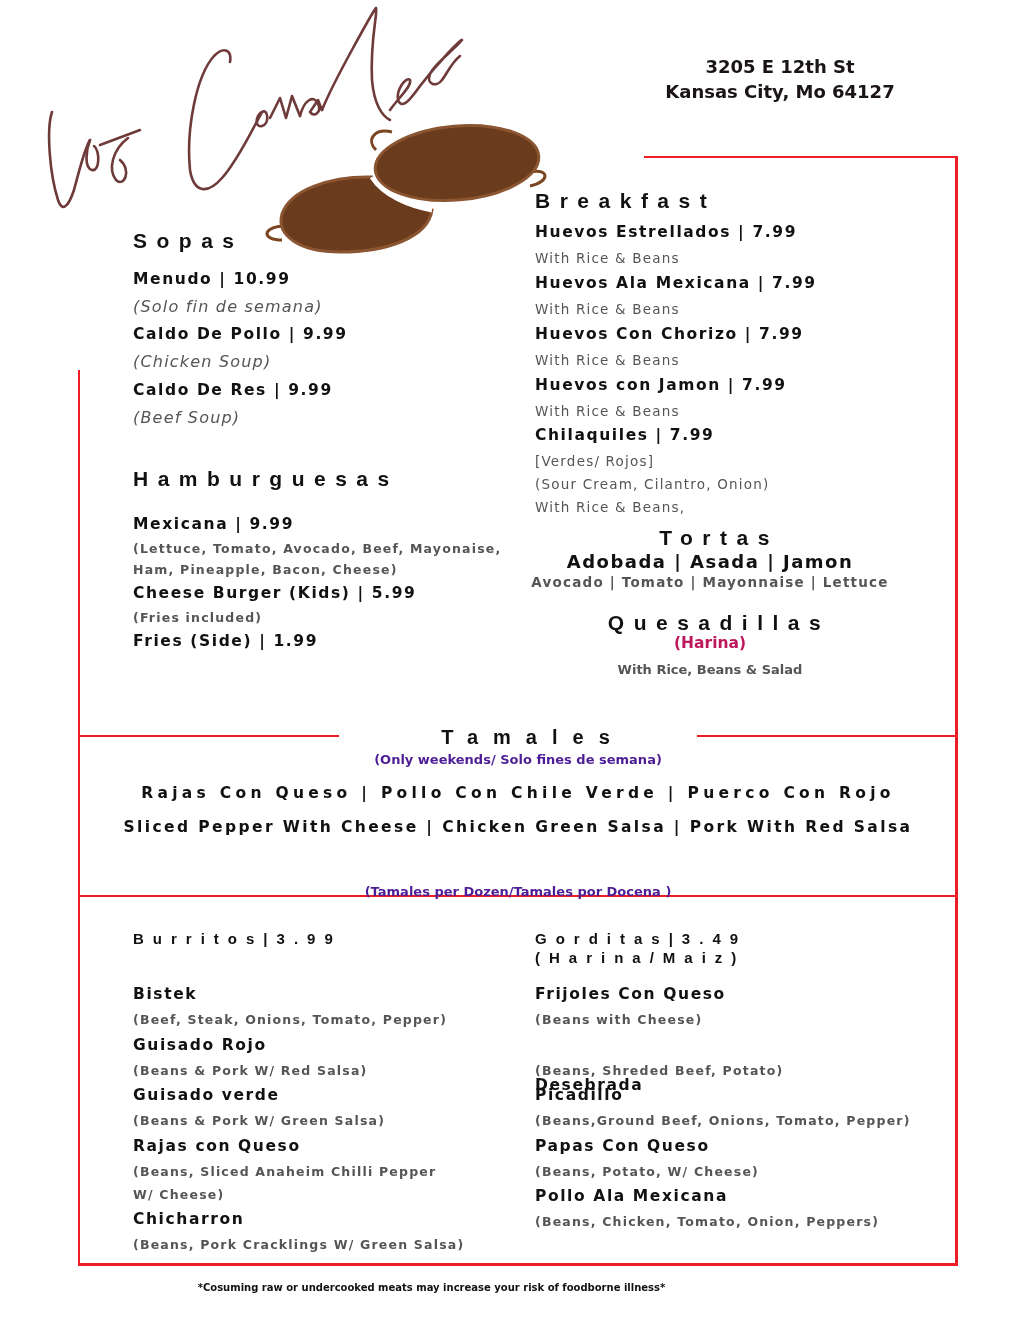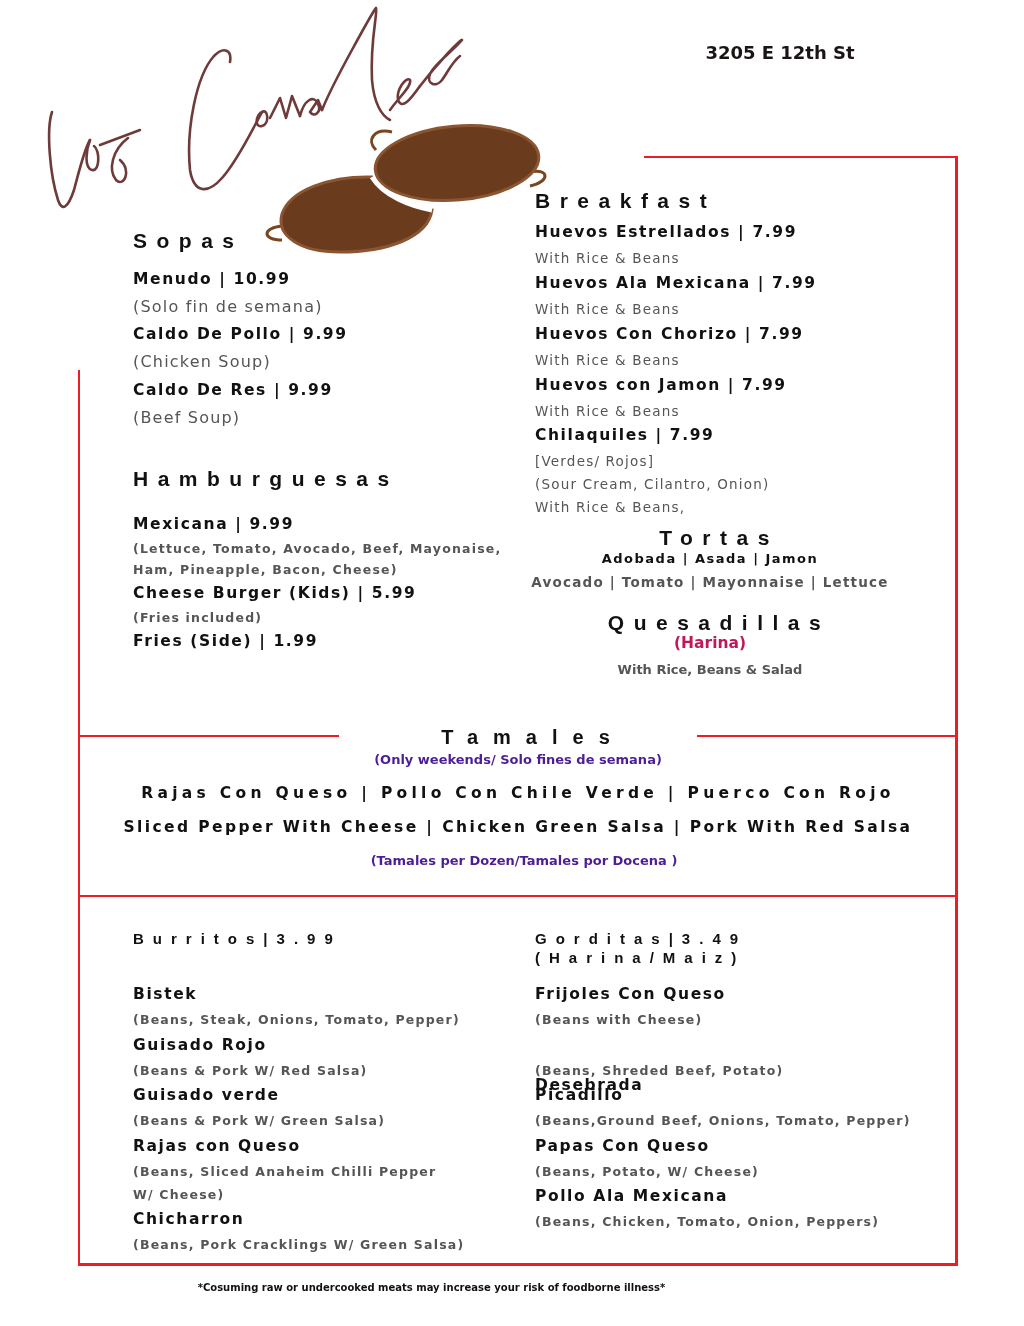--- a/index.html
+++ b/index.html
@@ -1,29 +1,29 @@
 <!DOCTYPE html>
 <html><head>
 <meta charset="utf-8">
 <style>
   html, body { margin: 0; padding: 0; background: #ffffff; }
   body { width: 1024px; height: 1326px; position: relative; overflow: hidden;
          font-family: "DejaVu Sans", sans-serif; color: #111; }
   .abs { position: absolute; }
   .redline { position: absolute; background: #ee1c25; }
   .logo-svg { position: absolute; left: 0; top: 0; }
-  .address { position: absolute; left: 640px; top: 40px; width: 280px; text-align: center;
+  .address { position: absolute; left: 640px; top: 54px; width: 280px; text-align: center;
              font-family: "DejaVu Sans", sans-serif; font-weight: bold; font-size: 18px;
              line-height: 25px; color: #1a1414; }
   .sec-title { position: absolute; font-family: "Liberation Sans", sans-serif; font-weight: bold;
                font-size: 21px; letter-spacing: 9.5px; color: #111; white-space: nowrap; }
   .item-name { position: absolute; font-family: "DejaVu Sans", sans-serif; font-weight: bold;
                font-size: 15.5px; letter-spacing: 1.6px; color: #111; white-space: nowrap; }
   .item-desc { position: absolute; font-family: "DejaVu Sans", sans-serif; font-size: 16px;
-               letter-spacing: 1.2px; color: #555; white-space: nowrap; }
+               letter-spacing: 1.2px; color: #555; white-space: nowrap; font-style: italic; }
   .item-desc-sm { position: absolute; font-family: "DejaVu Sans", sans-serif; font-size: 13.5px;
                   letter-spacing: 1.2px; color: #555; white-space: nowrap; }
   .item-desc-bold { position: absolute; font-family: "DejaVu Sans", sans-serif; font-weight: bold;
                     font-size: 12.5px; letter-spacing: 1.2px; color: #555; white-space: nowrap; }
   .center { text-align: center; }
   .tam-line { position: absolute; left: 80px; width: 876px; text-align: center;
               font-family: "DejaVu Sans", sans-serif; font-weight: bold; font-size: 15.5px;
               color: #111; white-space: nowrap; }
   .small-note { position: absolute; left: 80px; width: 876px; text-align: center;
                 font-family: "DejaVu Sans", sans-serif; font-weight: bold; font-size: 13px;
@@ -70,20 +70,21 @@
 
     <path d="M372,177 C330,176 290,190 282,214 C276,236 300,252 340,252 C386,252 428,238 432,210 C410,206 384,196 372,177 Z" fill="#6b3b1d" stroke="#8a5530" stroke-width="3"></path>
     <path d="M372,177 C384,196 410,206 432,210" fill="none" stroke="#ffffff" stroke-width="5"></path>
   </g>
 
   <path d="M433,296 L432,300" stroke="#d89a40" stroke-width="1.5"></path>
 </svg>
 
 <div class="address">
   <div>3205 E 12th St</div>
+  <div>Kansas City, Mo 64127</div>
 </div>
 
 <div class="redline" style="left:644px; top:156px; width:314px; height:2px;"></div>
 <div class="redline" style="left:955px; top:156px; width:3px; height:1110px;"></div>
 <div class="redline" style="left:78px; top:370px; width:2px; height:896px;"></div>
 <div class="redline" style="left:78px; top:735px; width:261px; height:2px;"></div>
 <div class="redline" style="left:697px; top:735px; width:260px; height:2px;"></div>
 <div class="redline" style="left:78px; top:895px; width:880px; height:2px;"></div>
 <div class="redline" style="left:78px; top:1263px; width:880px; height:3px;"></div>
 
@@ -111,36 +112,36 @@
 <div class="item-name" style="left:535px; top:325px;">Huevos Con Chorizo |  7.99</div>
 <div class="item-desc-sm" style="left:535px; top:352px;">With Rice &amp; Beans</div>
 <div class="item-name" style="left:535px; top:376px;">Huevos con Jamon  |  7.99</div>
 <div class="item-desc-sm" style="left:535px; top:403px;">With Rice &amp; Beans</div>
 <div class="item-name" style="left:535px; top:426px;">Chilaquiles  |  7.99</div>
 <div class="item-desc-sm" style="left:535px; top:453px;">[Verdes/ Rojos]</div>
 <div class="item-desc-sm" style="left:535px; top:476px;">(Sour Cream, Cilantro, Onion)</div>
 <div class="item-desc-sm" style="left:535px; top:499px;">With Rice &amp; Beans,</div>
 
 <div class="sec-title center" style="left:560px; width:300px; top:526px; padding-left:9px;">Tortas</div>
-<div class="abs center" style="left:540px; width:340px; top:551px; font-weight:bold; font-size:13px; letter-spacing:1.5px; color:#111; white-space:nowrap;">Adobada  |  Asada  |  Jamon</div>
+<div class="abs center" style="left:540px; width:340px; top:551px; font-weight:bold; font-size:18px; letter-spacing:1.5px; color:#111; white-space:nowrap;">Adobada  |  Asada  |  Jamon</div>
 <div class="abs center" style="left:530px; width:360px; top:574px; font-weight:bold; font-size:13.5px; letter-spacing:1.2px; color:#555; white-space:nowrap;">Avocado | Tomato | Mayonnaise | Lettuce</div>
 
 <div class="sec-title center" style="left:560px; width:300px; top:611px; padding-left:9px;">Quesadillas</div>
 <div class="abs center" style="left:560px; width:300px; top:634px; font-weight:bold; font-size:15.5px; color:#be185d;">(Harina)</div>
 <div class="abs center" style="left:560px; width:300px; top:662px; font-weight:bold; font-size:13px; color:#555;">With Rice, Beans &amp; Salad</div>
 
 <div class="sec-title center" style="left:340px; width:356px; top:726px; font-size:20px; letter-spacing:15px; padding-left:15px;">Tamales</div>
 <div class="small-note" style="top:752px;">(Only weekends/ Solo fines de semana)</div>
 <div class="tam-line" style="top:784px; letter-spacing:4.3px;">Rajas Con Queso | Pollo Con Chile Verde | Puerco Con Rojo</div>
 <div class="tam-line" style="top:818px; letter-spacing:2.4px;">Sliced Pepper With Cheese | Chicken Green Salsa | Pork With Red Salsa</div>
-<div class="small-note" style="top:853px;margin-left:6px;">(Tamales per Dozen/Tamales por Docena )</div>
+<div class="small-note" style="top:884px;">(Tamales per Dozen/Tamales por Docena )</div>
 
 <div class="sec-title" style="left:133px; top:930px; font-size:15px; letter-spacing:9px;">Burritos|3.99</div>
 <div class="item-name" style="left:133px; top:985px;">Bistek</div>
-<div class="item-desc-bold" style="left:133px; top:1012px;">(Beans, Steak, Onions, Tomato, Pepper)</div>
+<div class="item-desc-bold" style="left:133px; top:1012px;">(Beef, Steak, Onions, Tomato, Pepper)</div>
 <div class="item-name" style="left:133px; top:1036px;">Guisado Rojo</div>
 <div class="item-desc-bold" style="left:133px; top:1063px;">(Beans &amp; Pork W/ Red Salsa)</div>
 <div class="item-name" style="left:133px; top:1086px;">Guisado verde</div>
 <div class="item-desc-bold" style="left:133px; top:1113px;">(Beans &amp; Pork W/ Green Salsa)</div>
 <div class="item-name" style="left:133px; top:1137px;">Rajas con Queso</div>
 <div class="item-desc-bold" style="left:133px; top:1164px;">(Beans, Sliced Anaheim Chilli Pepper</div>
 <div class="item-desc-bold" style="left:133px; top:1187px;">W/ Cheese)</div>
 <div class="item-name" style="left:133px; top:1210px;">Chicharron</div>
 <div class="item-desc-bold" style="left:133px; top:1237px;">(Beans, Pork Cracklings W/ Green Salsa)</div>
 

